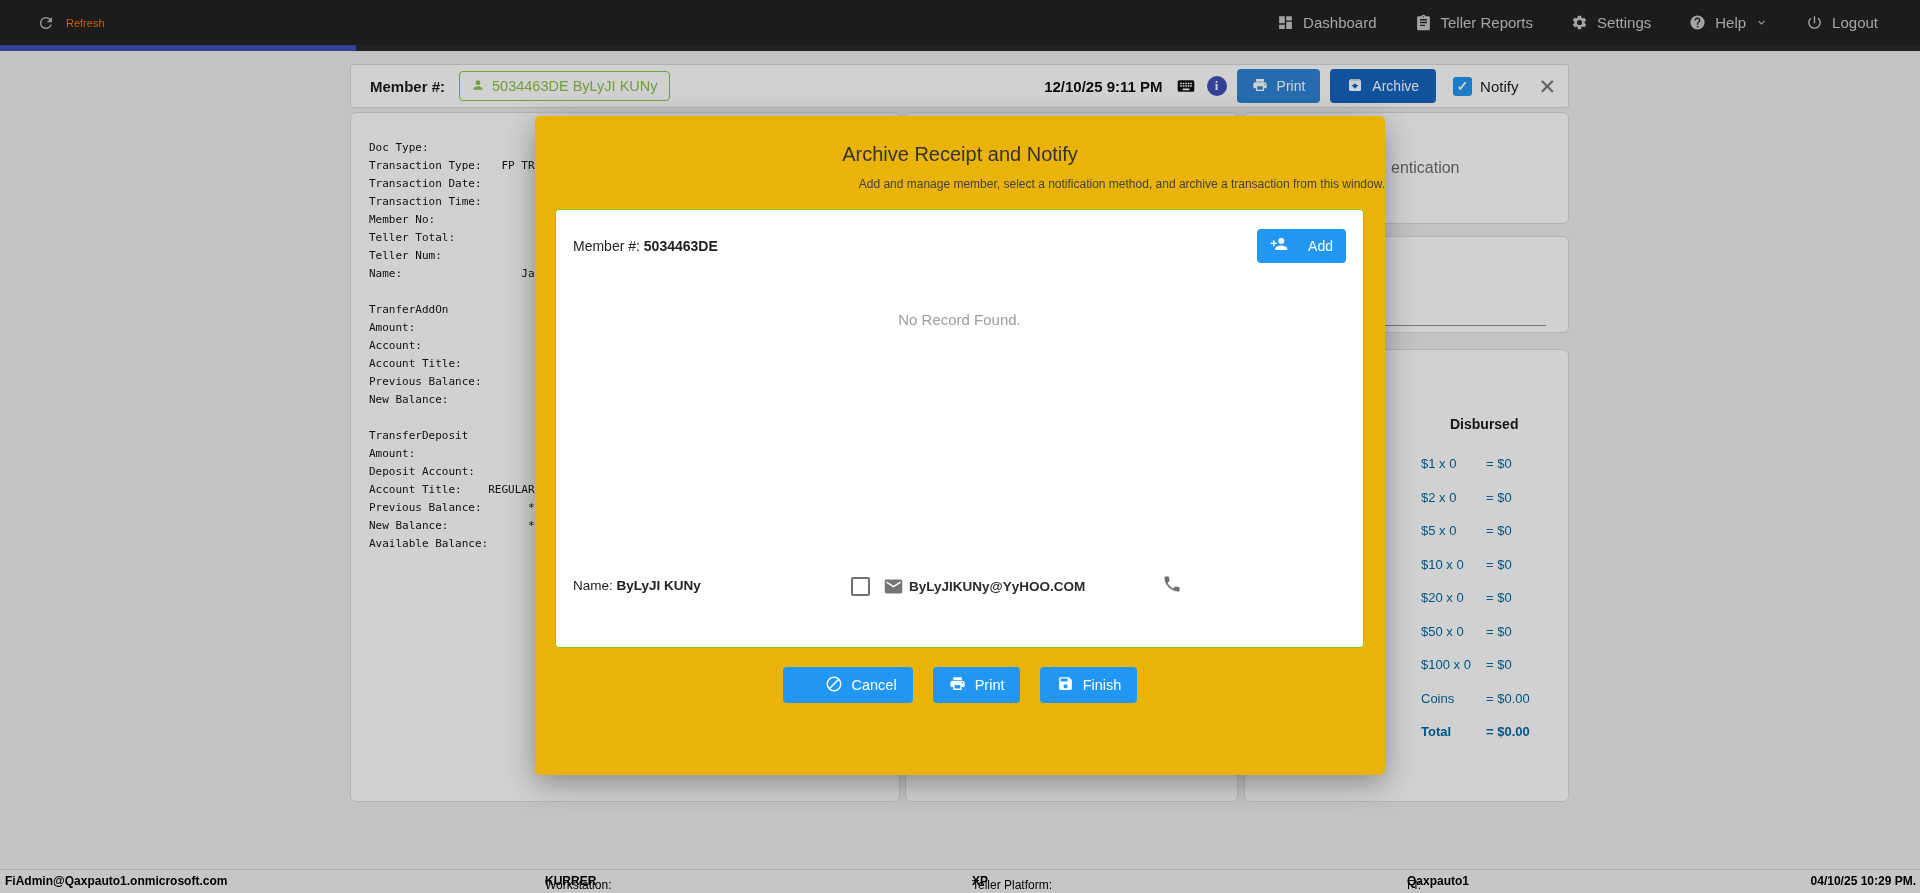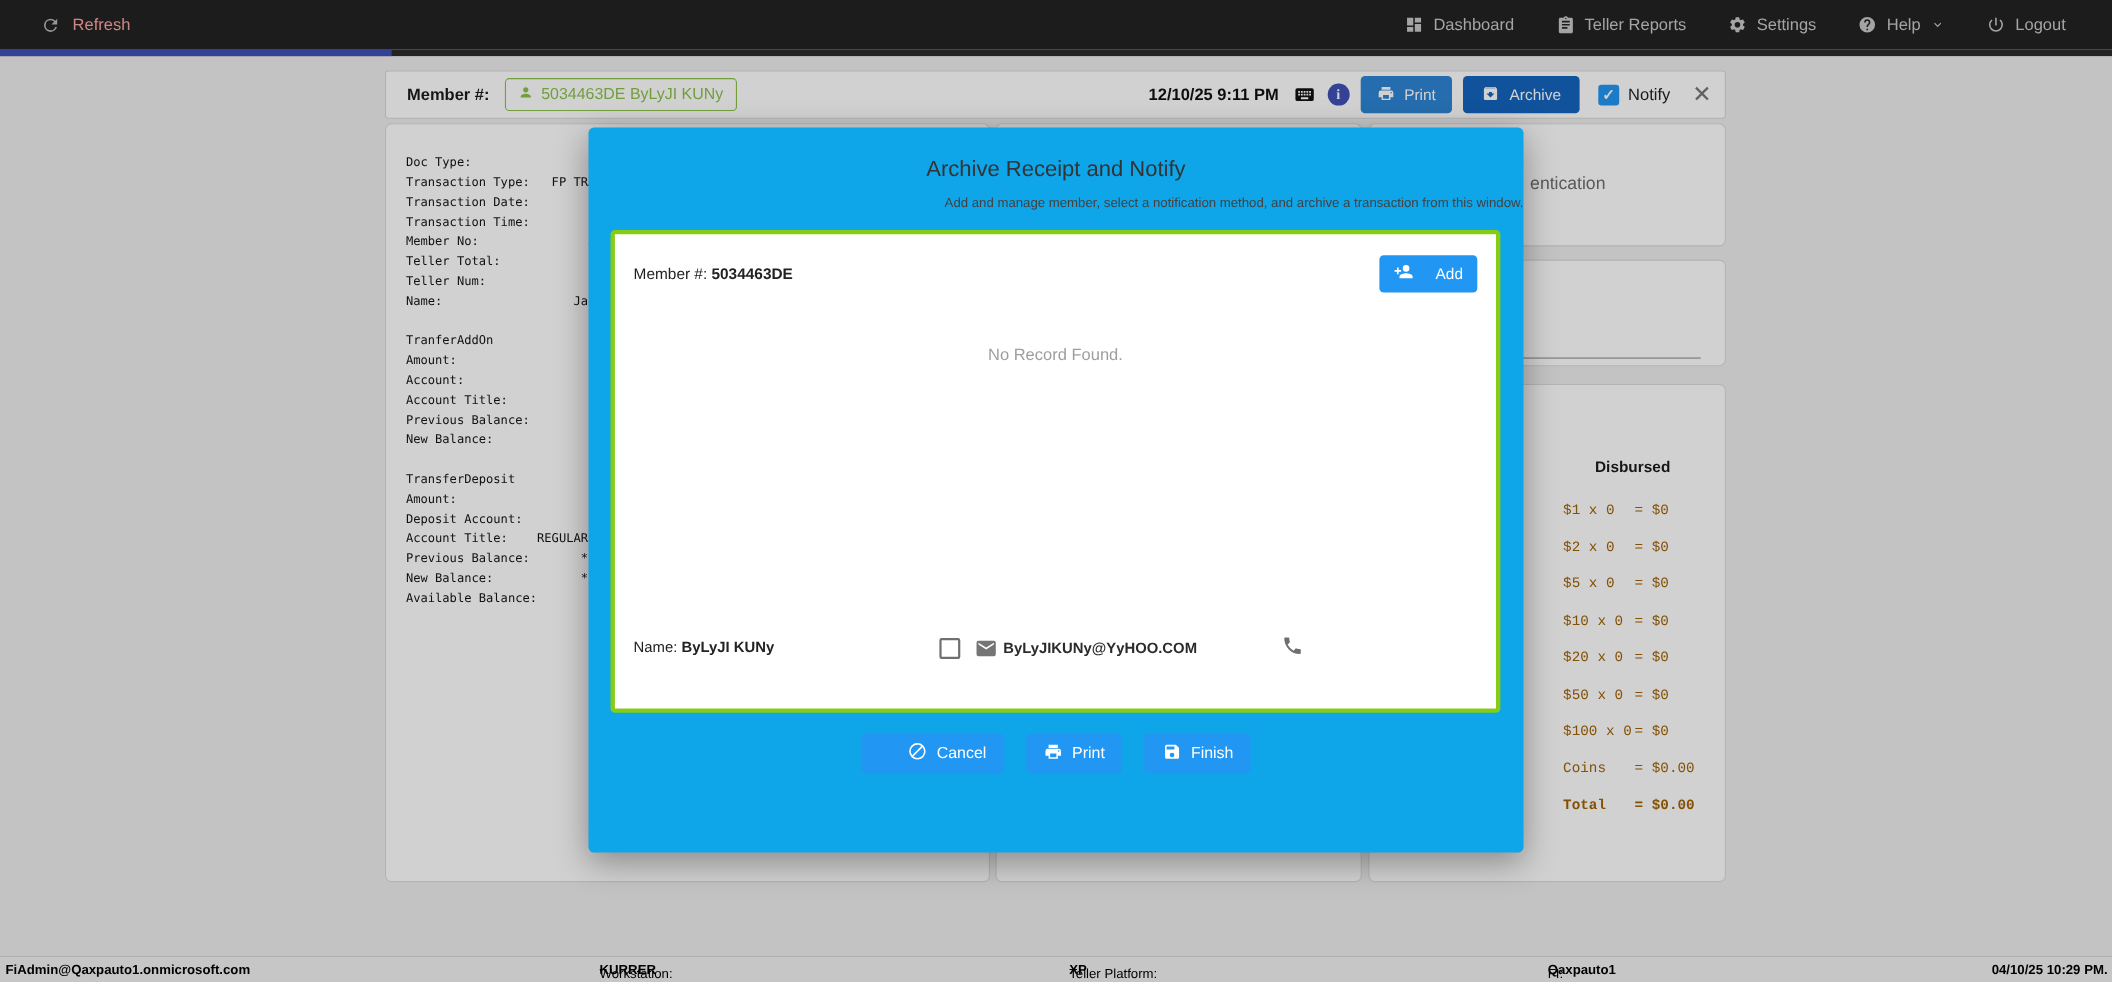--- a/index.html
+++ b/index.html
@@ -3,21 +3,21 @@
 <meta charset="utf-8">
 <style>
   * { margin:0; padding:0; box-sizing:border-box; }
   html,body { width:1920px; height:893px; overflow:hidden; background:#eee; }
   body { font-family:"Liberation Sans", sans-serif; }
   #app { position:relative; width:1920px; height:893px; background:#eeeeee; overflow:hidden; }
 
   
   .navbar { position:absolute; left:0; top:0; width:1920px; height:45px; background:#232323;
             display:flex; align-items:center; justify-content:space-between; z-index:5; }
-  .nav-left { display:flex; align-items:center; gap:11px; padding-left:37px; color:#fca5a5; font-size:15px; cursor:pointer; }
+  .nav-left { display:flex; align-items:center; gap:11px; padding-left:37px; color:#f97316; font-size:11px; cursor:pointer; }
   .nav-right { display:flex; align-items:center; gap:38px; padding-right:42px; }
   .nav-item { display:flex; align-items:center; gap:9px; color:#c9c9c9; font-size:15px; cursor:pointer; }
   .nav-item svg, .nav-left svg { display:block; }
   .subbar { position:absolute; left:0; top:45px; width:1920px; height:6px; background:#2b2b2b; z-index:5; }
   .subbar-progress { position:absolute; left:0; top:0; width:356px; height:6px; background:#3f51b5; }
 
   
   .member-bar { position:absolute; left:350px; top:64px; width:1219px; height:44px; background:#fff;
                 border:1px solid #d9d9d9; border-radius:3px; display:flex; align-items:center; padding:0 12px 0 19px; }
   .member-label { font-size:15px; font-weight:bold; color:#1c1c1c; }
@@ -49,39 +49,39 @@
 
   .receipt { position:absolute; left:18px; top:26px; font-family:"DejaVu Sans Mono","Liberation Mono",monospace;
              font-size:11px; color:#141414; }
   .receipt-line { height:18px; line-height:18px; white-space:pre; }
 
   .auth-fragment { position:absolute; left:146px; top:46px; font-size:16px; color:#6e6e6e; }
   .masked-underline { position:absolute; left:26px; right:22px; bottom:6px; height:1px; background:#8f8f8f; }
 
   .disb-title { position:absolute; left:205px; top:66px; font-size:14px; font-weight:bold; color:#1c1c1c; }
   .disb-rows { position:absolute; left:0; top:97px; right:0; }
-  .disb-row { height:33.5px; display:flex; align-items:center; padding-left:176px; font-size:13px; color:#a16207;font-family:Liberation Mono, monospace; }
+  .disb-row { height:33.5px; display:flex; align-items:center; padding-left:176px; font-size:13px; color:#0369a1; }
   .disb-row .dl { width:65px; }
   .disb-row.total { font-weight:bold; }
 
   
   .footer { position:absolute; left:0; top:869px; width:1920px; height:24px; background:#f2f2f2; border-top:1px solid #d8d8d8; font-size:12px; color:#000; }
   .footer span { position:absolute; top:4px; white-space:nowrap; }
   .f-user { left:5px; font-weight:bold; }
   .f-ws { left:545px; } .f-tp { left:972px; } .f-fi { left:1407px; }
   .f-dt { right:4px; font-weight:bold; }
   .footer b { font-weight:bold; }
 
   
   .overlay { position:absolute; inset:0; background:rgba(0,0,0,0.18); z-index:40; }
-  .modal { position:absolute; left:535px; top:116px; width:850px; height:659px; background:#0ea5e9; border-radius:5px;
+  .modal { position:absolute; left:535px; top:116px; width:850px; height:659px; background:#eab308; border-radius:5px;
            box-shadow:0 8px 30px rgba(0,0,0,0.35); z-index:50; }
   .modal-title { margin-top:27px; text-align:center; font-size:20px; font-weight:500; color:#333; }
   .modal-subtitle { margin-top:11px; text-align:right; font-size:12px; color:#424242; }
-  .modal-panel { position:absolute; left:20px; top:93px; width:809px; height:439px; border:4px solid #84cc16; border-radius:4px; background:#fff; }
+  .modal-panel { position:absolute; left:20px; top:93px; width:809px; height:439px; border:1px solid #84cc16; border-radius:4px; background:#fff; }
   .panel-row1 { position:absolute; left:17px; right:17px; top:18px; height:35px; display:flex; align-items:center; justify-content:space-between; }
   .panel-member { font-size:14px; color:#222; }
   .panel-member b { font-weight:bold; }
   .add-btn { height:34px; min-width:86px; background:#2196f3; border:none; border-radius:4px; color:#fff; font-size:14px;
              display:flex; align-items:center; justify-content:center; gap:20px; padding:0 13px; cursor:pointer; font-family:inherit; }
   .empty-text { position:absolute; left:0; right:0; top:101px; text-align:center; font-size:15px; color:#9e9e9e; }
   .panel-bottom { position:absolute; left:0; right:0; top:366px; height:24px; }
   .pb-name { position:absolute; left:17px; top:2px; font-size:13.5px; color:#222; }
   .pb-name b { font-weight:bold; }
   .pb-check { position:absolute; left:295px; top:1px; width:19px; height:19px; border:2px solid #6f6f6f; border-radius:2px; background:#fff; cursor:pointer; }

